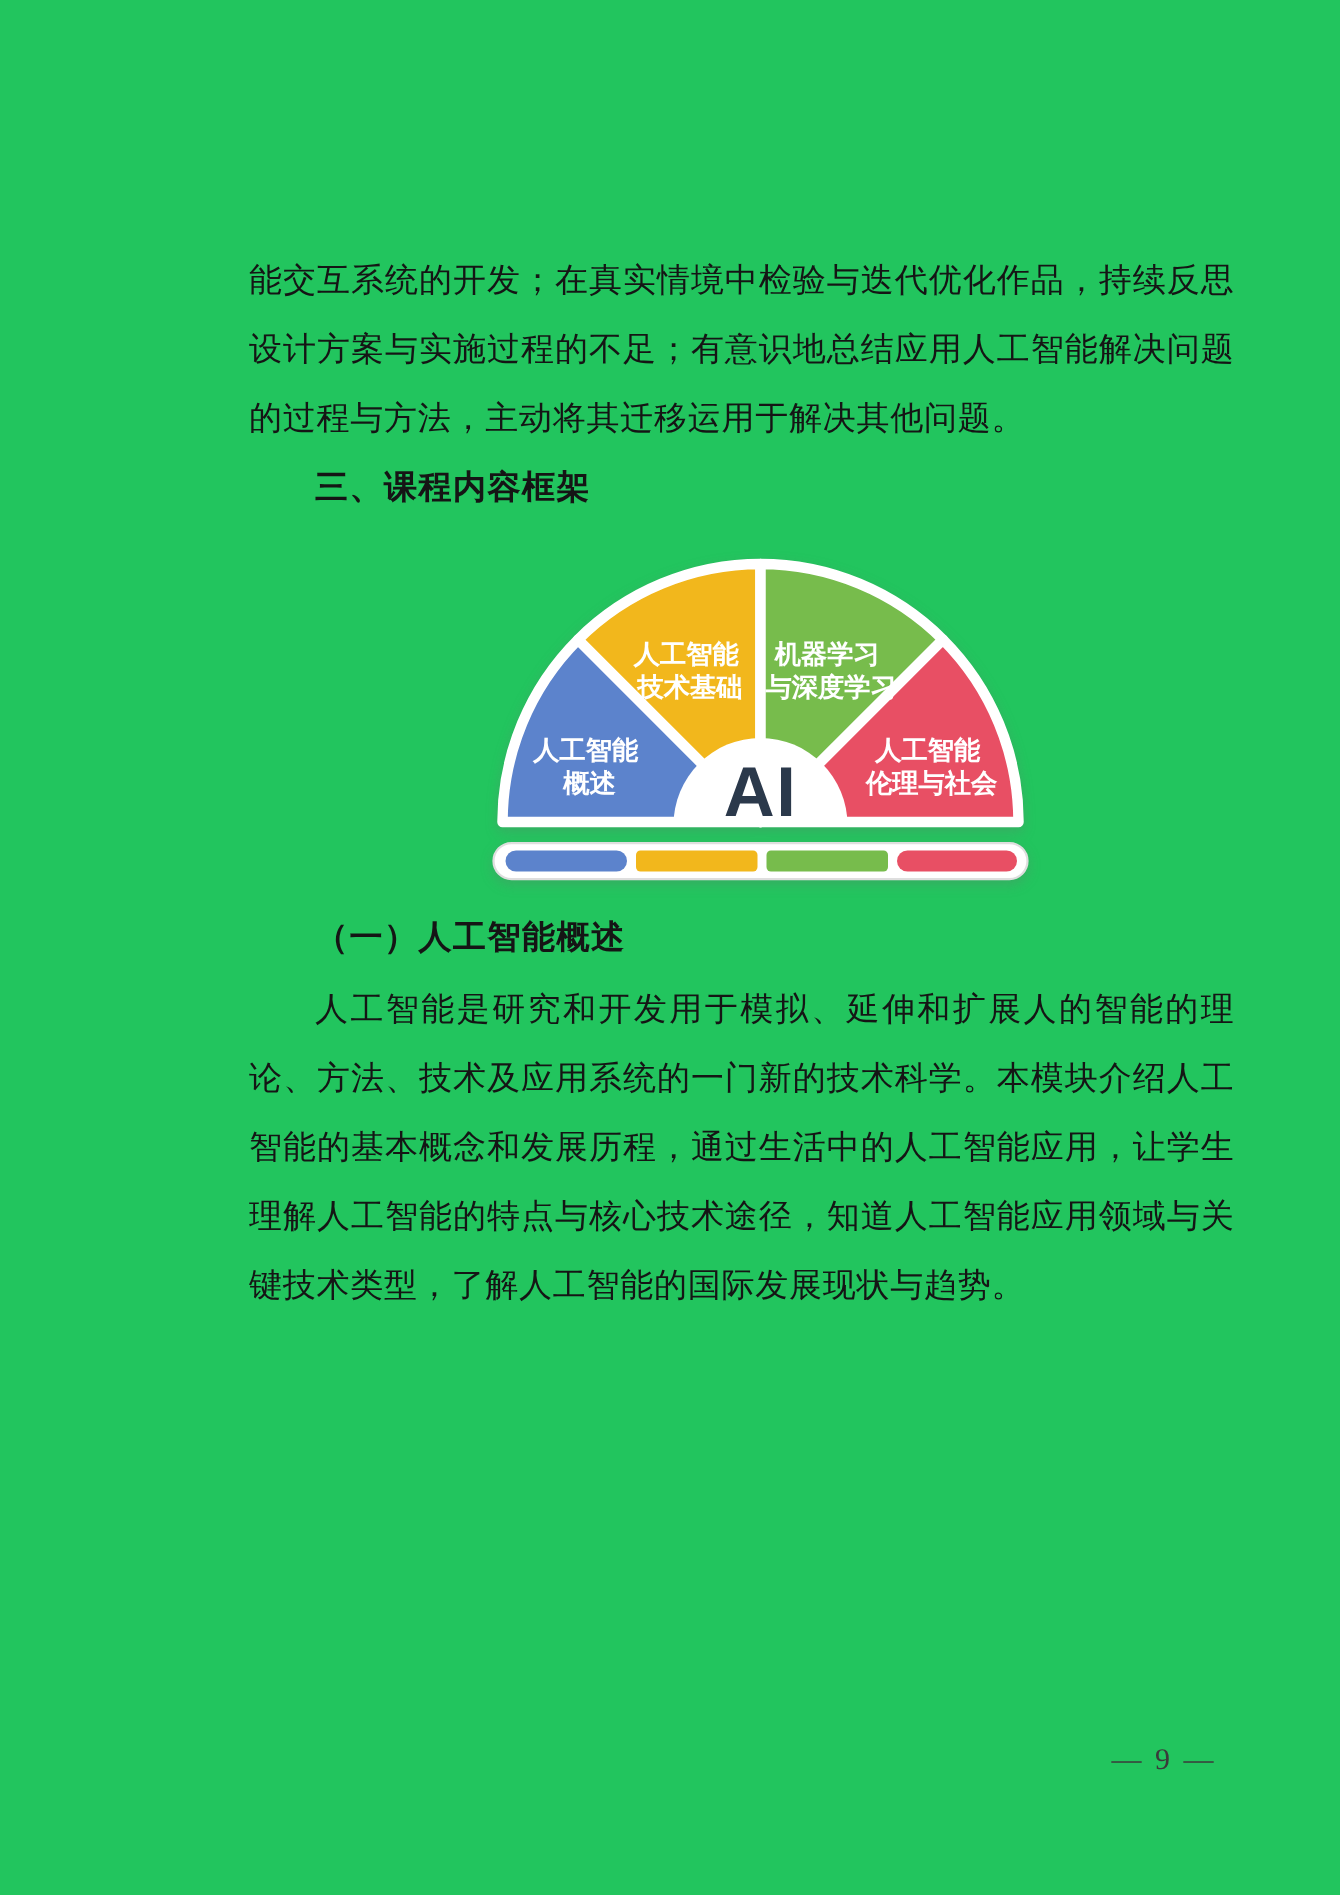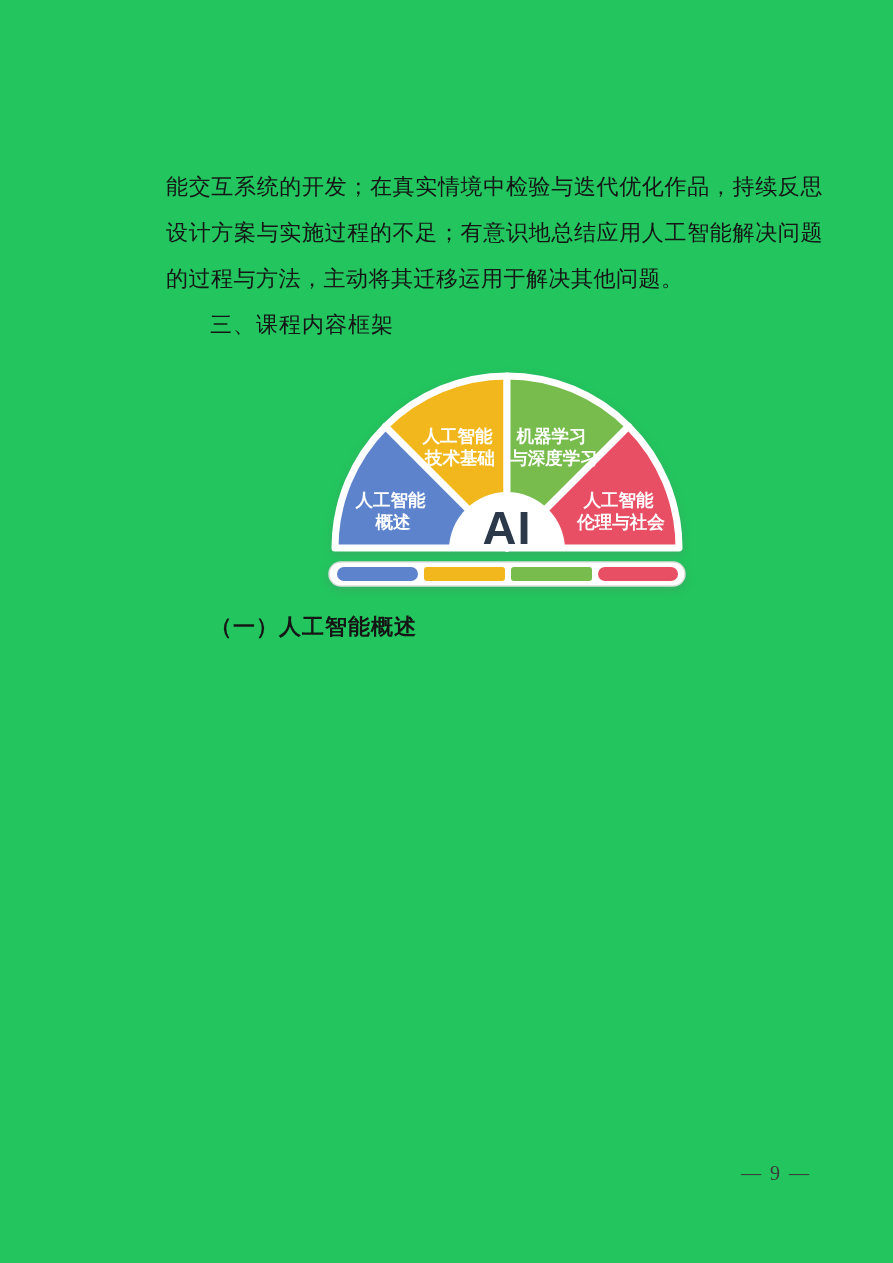--- a/index.html
+++ b/index.html
@@ -19,32 +19,32 @@
     line-height:46px;
     text-align:justify;
     text-justify:inter-character;
     letter-spacing:0.5px;
   }
   .content p.indent{text-indent:2em;}
   h2.hei{
     margin:0;
     font-size:22px;
     line-height:46px;
-    font-weight:normal;
+    font-weight:bold;
     text-indent:2em;
     font-family:"Liberation Sans","DejaVu Sans",sans-serif;
     letter-spacing:1px;
   }
   h3.kai{
     margin:0;
     font-size:22px;
     line-height:46px;
     font-weight:bold;
     text-indent:2em;
-    font-family:Liberation Serif, serif;
+    font-family:Liberation Mono, monospace;
     letter-spacing:1px;
   }
   .diagram-wrap{
     width:360px;
     margin:16px auto 8px auto;
     transform:translateX(12px);
   }
   .diagram-wrap svg{
     display:block;
     filter:drop-shadow(0 3px 4px rgba(110,110,110,0.28));
@@ -117,18 +117,19 @@
           <rect x="10" y="203" width="81" height="14" rx="7" fill="#5c83cc"></rect>
           <rect x="97" y="203" width="81" height="14" rx="3" fill="#f2b71c"></rect>
           <rect x="184" y="203" width="81" height="14" rx="3" fill="#77bc4c"></rect>
           <rect x="271" y="203" width="80" height="14" rx="7" fill="#e84f64"></rect>
         </g>
       </svg>
     </div>
 
     <h3 class="kai">（一）人工智能概述</h3>
 
+    <p class="indent">人工智能是研究和开发用于模拟、延伸和扩展人的智能的理论、方法、技术及应用系统的一门新的技术科学。本模块介绍人工智能的基本概念和发展历程，通过生活中的人工智能应用，让学生理解人工智能的特点与核心技术途径，知道人工智能应用领域与关键技术类型，了解人工智能的国际发展现状与趋势。</p>
 
 
   </div>
 
   <div class="page-number">— 9 —</div>
 </div>
 
 </body></html>

